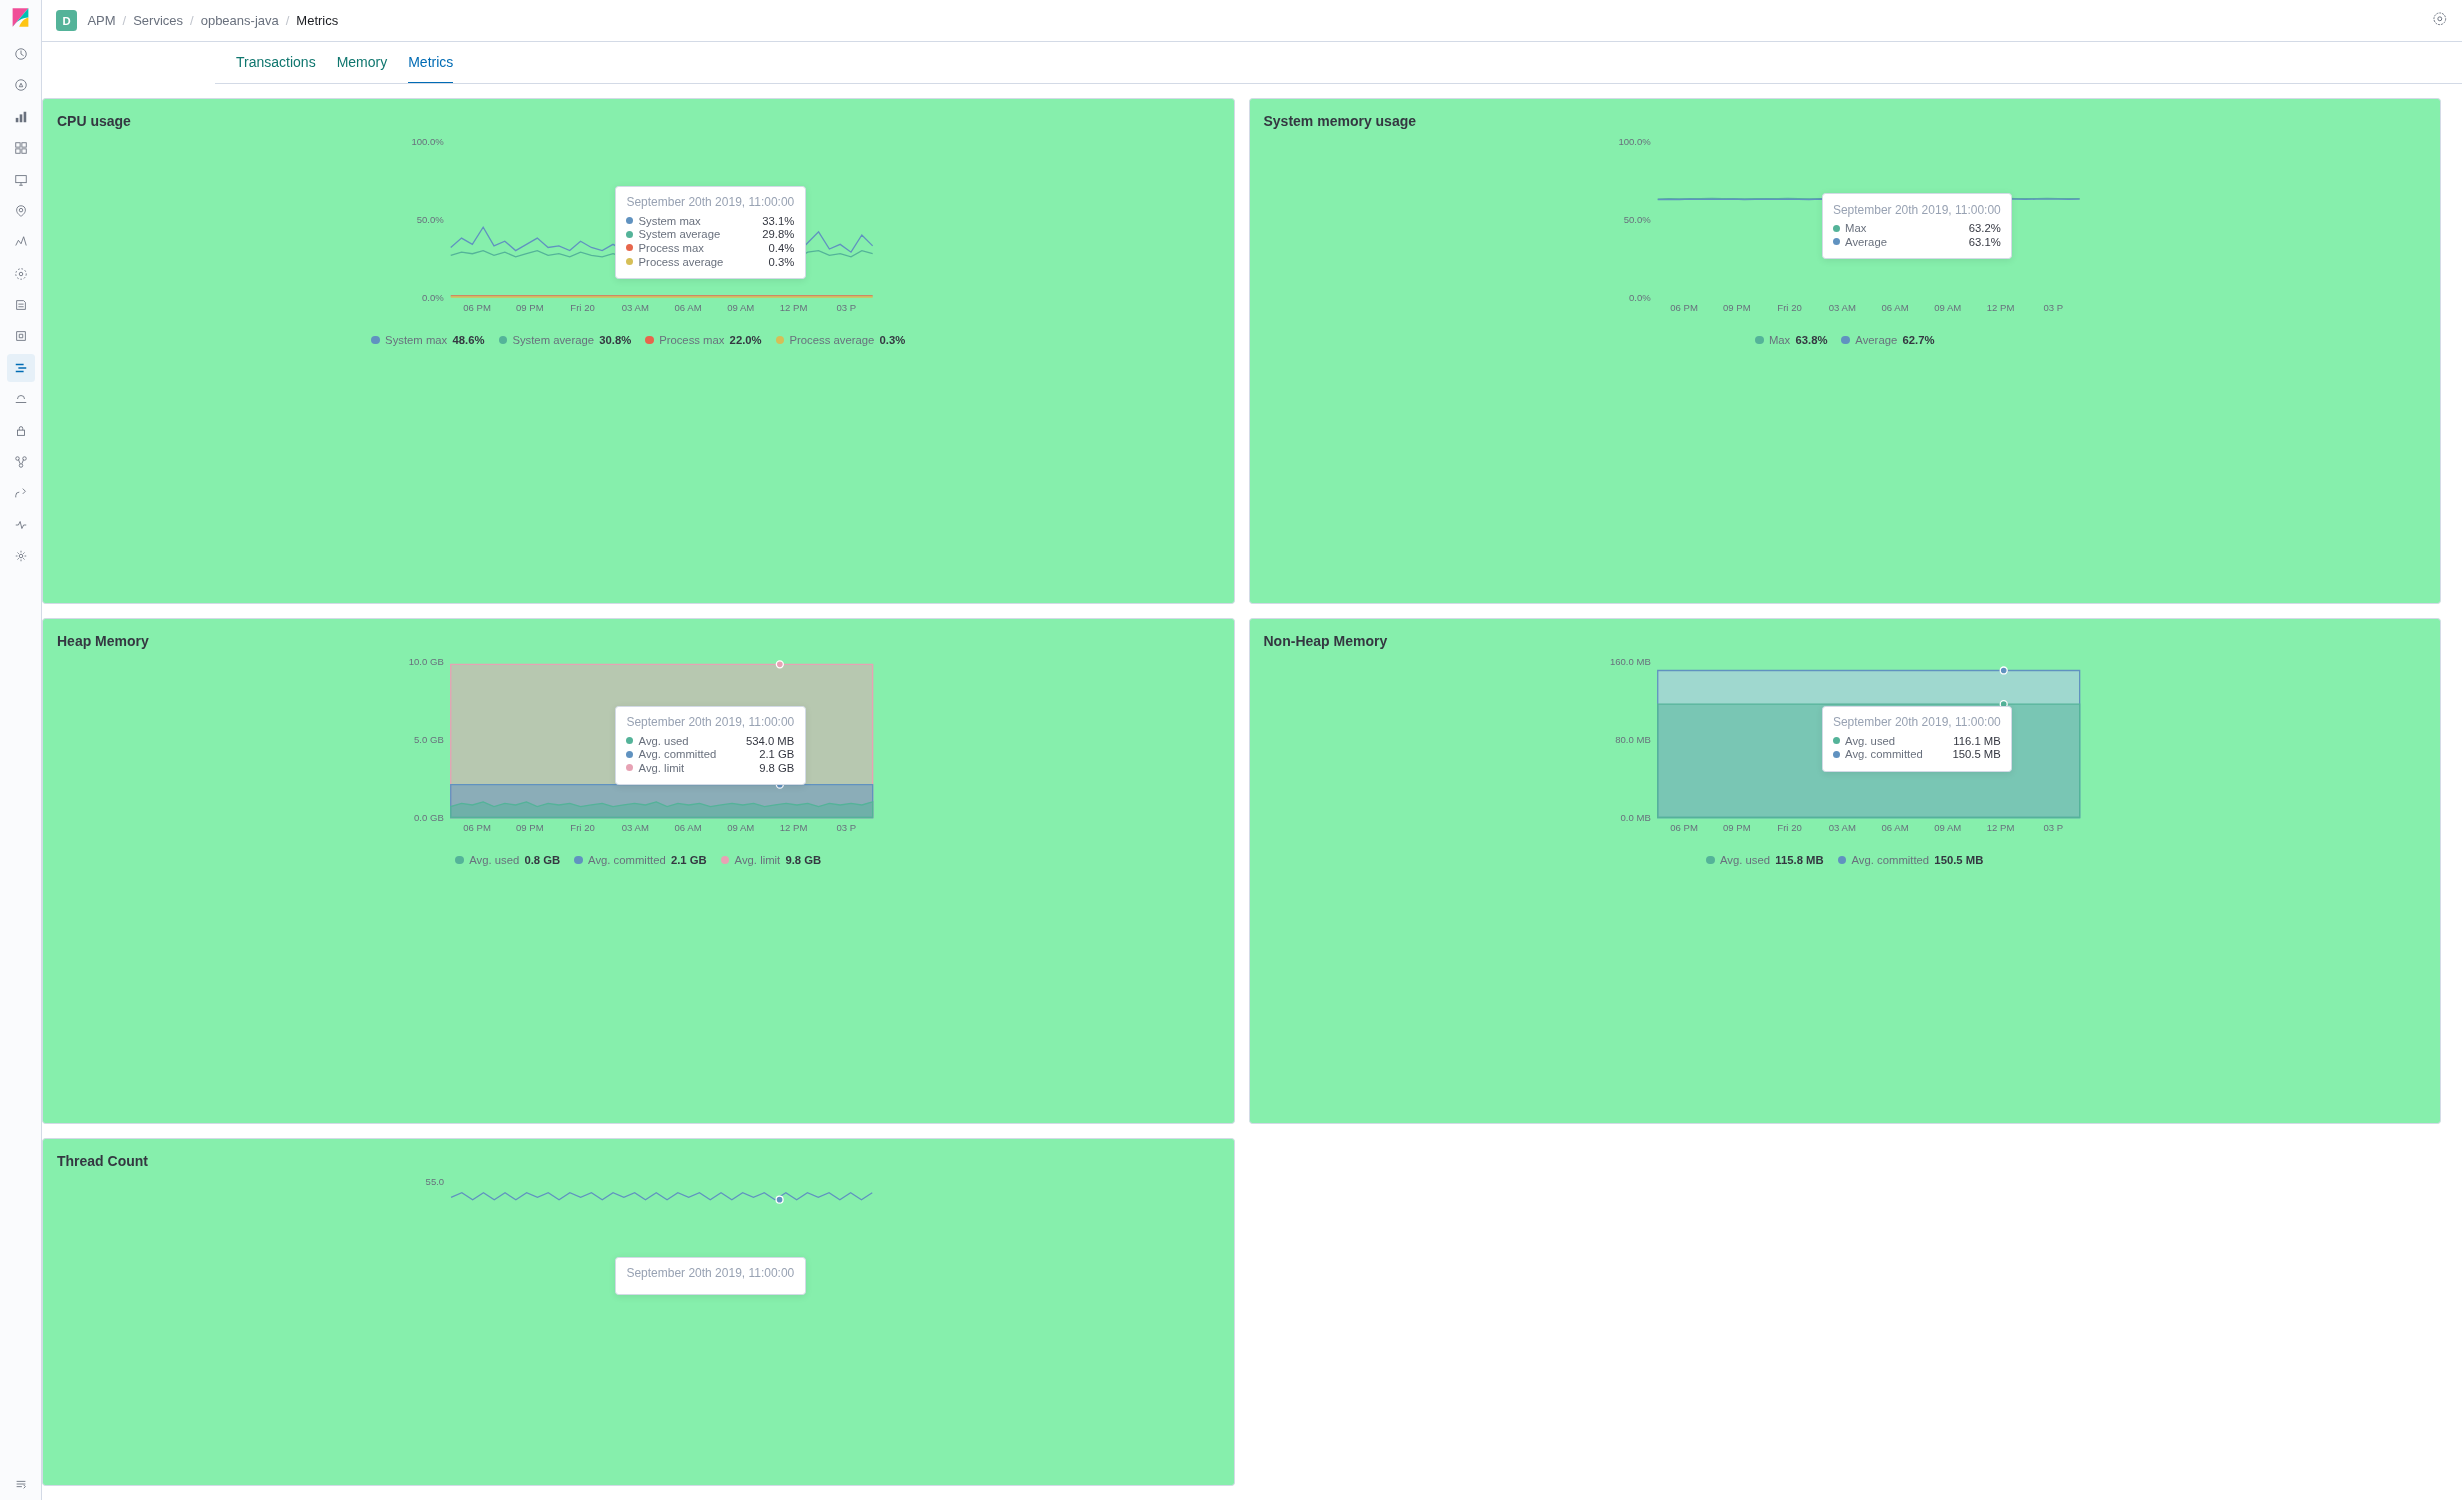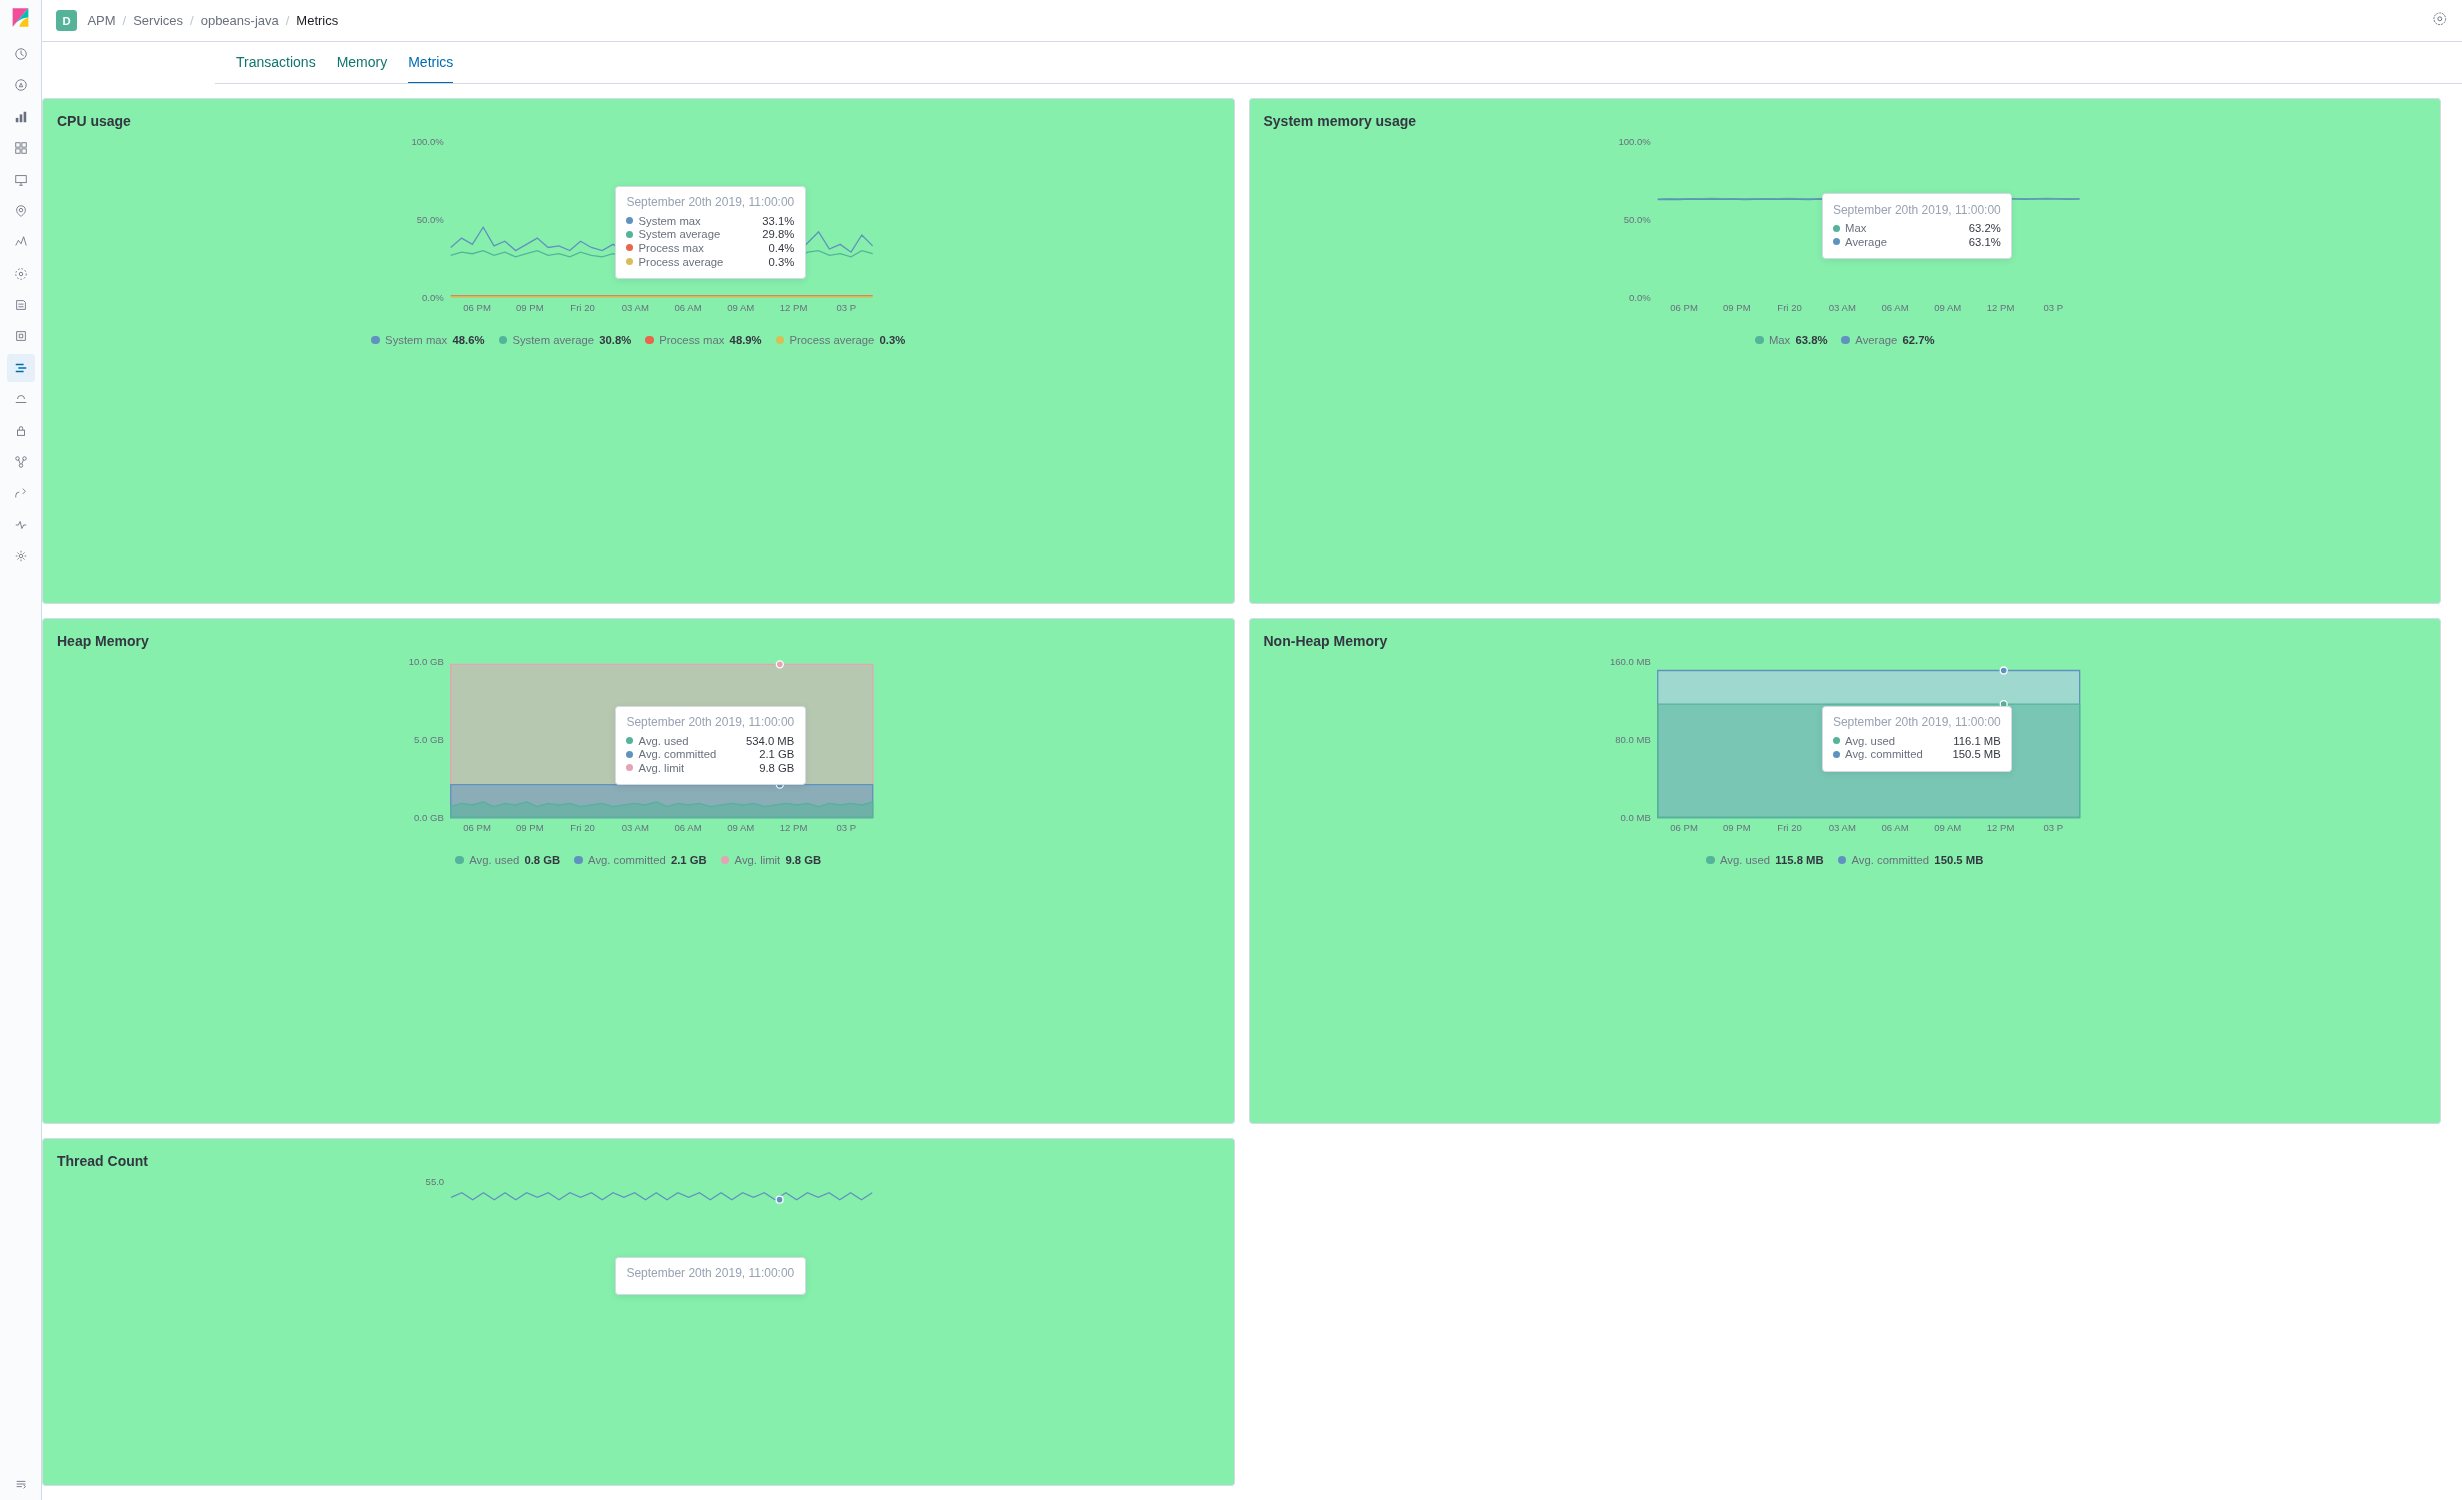--- a/index.html
+++ b/index.html
@@ -242,21 +242,21 @@
                 <span class="lv">48.6%</span>
               </div>
               <div class="li">
                 <span class="dot" style="background:#54b399"></span>
                 <span class="ln">System average</span> 
                 <span class="lv">30.8%</span>
               </div>
               <div class="li">
                 <span class="dot" style="background:#e7664c"></span>
                 <span class="ln">Process max</span> 
-                <span class="lv">48.9%</span>
+                <span class="lv">22.0%</span>
               </div>
               <div class="li">
                 <span class="dot" style="background:#d6bf57"></span>
                 <span class="ln">Process average</span> 
                 <span class="lv">0.3%</span>
               </div>
             </div>
           </div>
           <div class="panel">
             <h3>System memory usage</h3>

